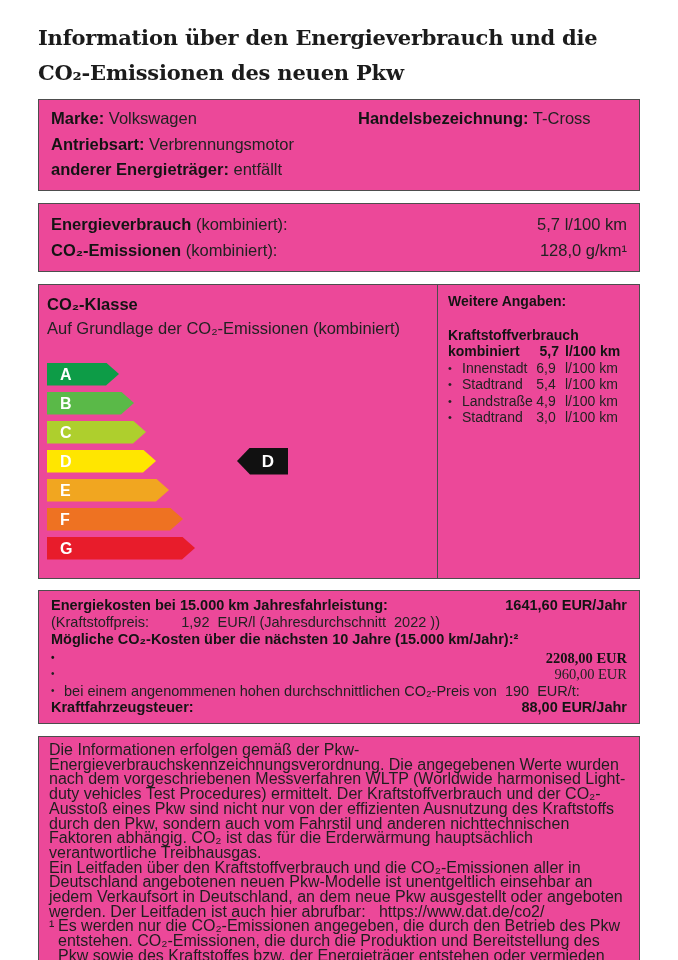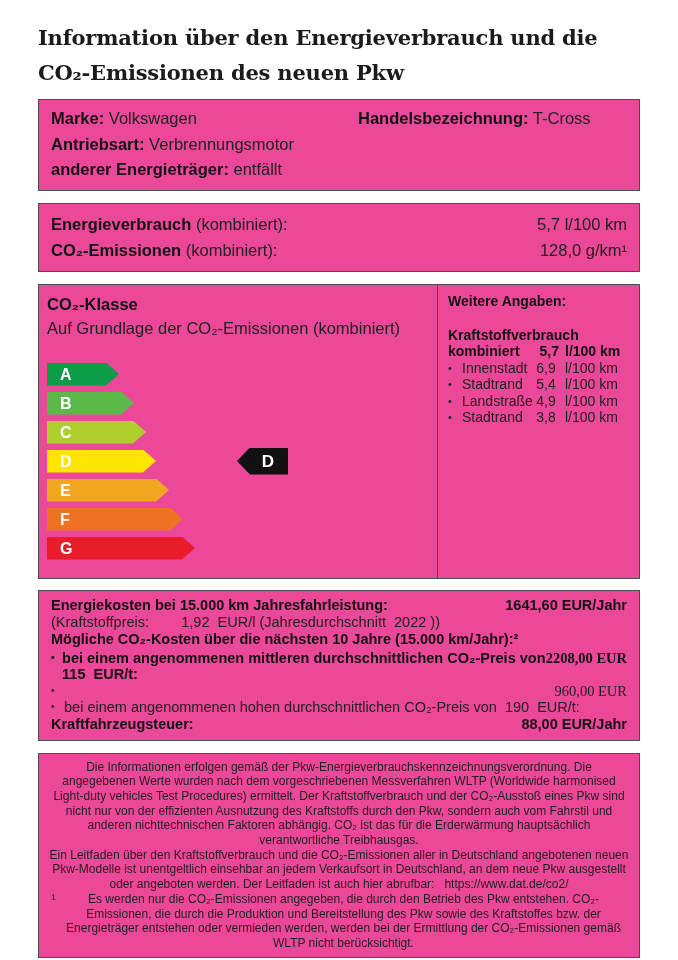--- a/index.html
+++ b/index.html
@@ -77,21 +77,21 @@
   .costs-box { padding: 6px 12px 7px 12px; }
   .cost-row { display: flex; font-size: 14.5px; line-height: 17px; white-space: pre-wrap; }
   .cost-row .val { margin-left: auto; text-align: right; white-space: nowrap; }
   .cost-bullet { display: flex; font-size: 14.5px; line-height: 16.5px; white-space: pre-wrap; }
   .cost-bullet .dot { width: 13px; font-size: 10px; }
   .cost-bullet .val { margin-left: auto; text-align: center; white-space: nowrap; font-family: Liberation Serif, serif; }
   .mt2 { margin-top: 2px; }
 
   
   .fine-box { padding: 6px 10px 6px 10px; margin-bottom: 9px; }
-  .fine { font-size: 12px; line-height: 14.7px; white-space: pre-wrap; color: #1f1f1f; text-align: center; }
+  .fine { font-size: 16px; line-height: 14.7px; white-space: pre-wrap; color: #1f1f1f; }
   .footnote { display: flex; }
   .footnote .fn-marker { width: 9px; flex: 0 0 auto; }
   .footnote .fn-text { flex: 1 1 auto; }
 </style>
 </head>
 <body>
 
 <div class="page">
 
   <div class="title">Information über den Energieverbrauch und die CO₂-Emissionen des neuen Pkw</div>
@@ -166,40 +166,39 @@
       </div>
       <div class="wa-bullet">
         <span class="dot">•</span>
         <span>Landstraße</span>
         <span class="num">4,9</span>
         <span>l/100 km</span>
       </div>
       <div class="wa-bullet">
         <span class="dot">•</span>
         <span>Stadtrand</span>
-        <span class="num">3,8</span>
+        <span class="num">3,0</span>
         <span>l/100 km</span>
       </div>
     </div>
   </div>
 
   <div class="box costs-box">
     <div class="cost-row">
       <span class="b">Energiekosten bei 15.000 km Jahresfahrleistung:</span>
       <span class="val b">1641,60  EUR/Jahr</span>
     </div>
     <div class="cost-row">
       <span>(Kraftstoffpreis:        1,92  EUR/l (Jahresdurchschnitt  2022 ))</span>
     </div>
     <div class="cost-row">
       <span class="b">Mögliche CO₂-Kosten über die nächsten 10 Jahre (15.000 km/Jahr):²</span>
     </div>
     <div class="cost-bullet mt2">
       <span class="dot b">•</span>
-      <span class="b">bei einem angenommenen mittleren durchschnittlichen CO₂-Preis von  115  EUR/t:</span>
       <span class="val b">2208,00 EUR</span>
     </div>
     <div class="cost-bullet">
       <span class="dot">•</span>
       <span class="val">960,00 EUR</span>
     </div>
     <div class="cost-bullet">
       <span class="dot">•</span>
       <span>bei einem angenommenen hohen durchschnittlichen CO₂-Preis von  190  EUR/t:</span>
     </div>

